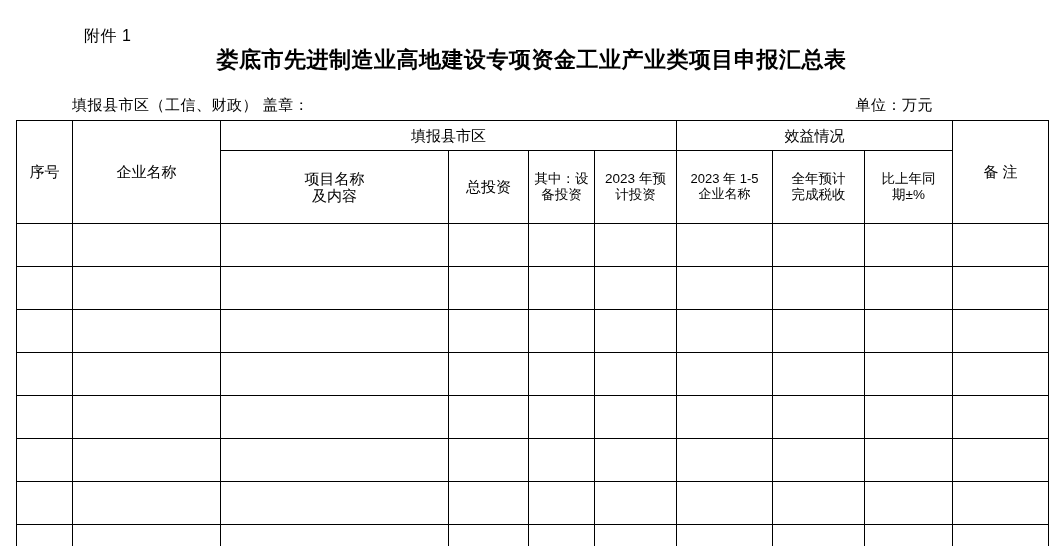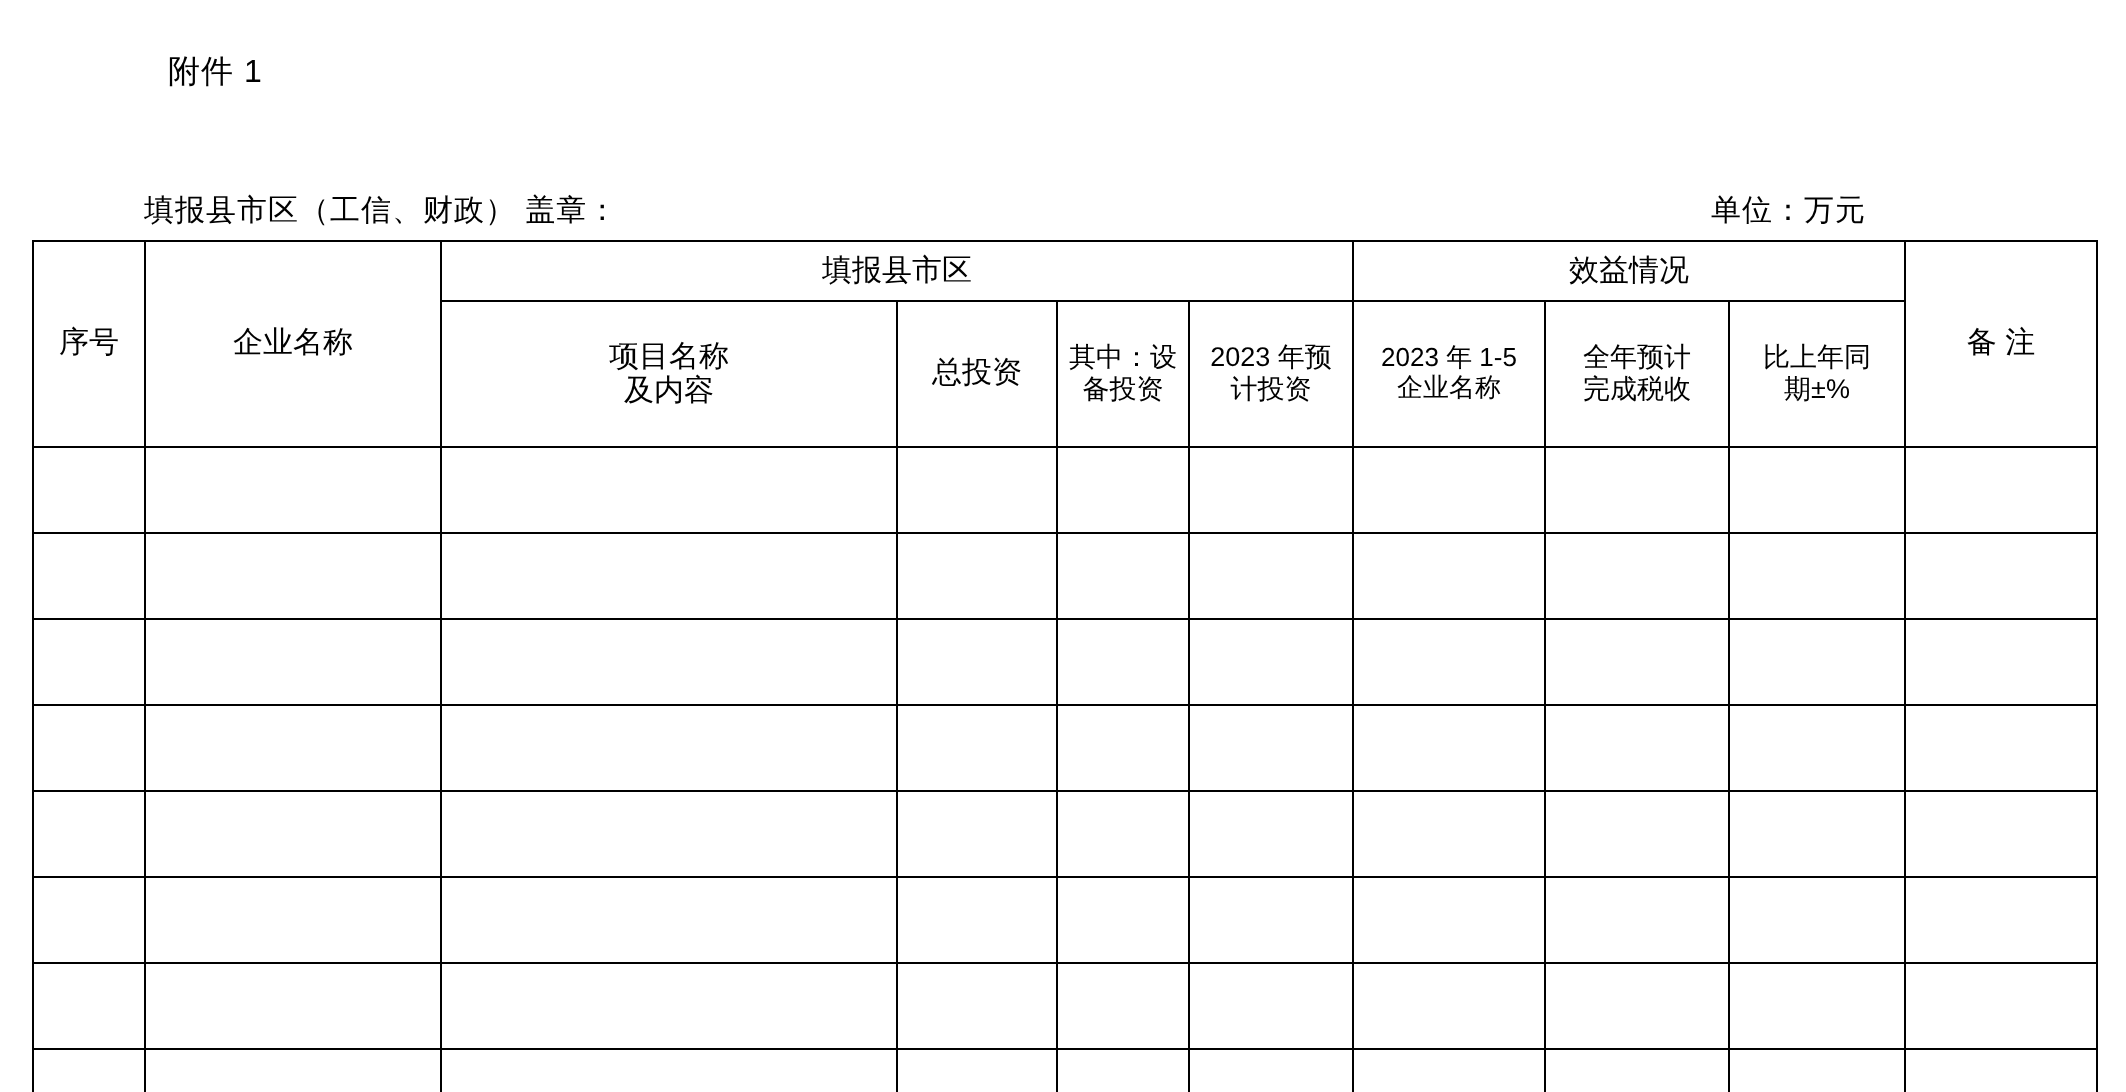--- a/index.html
+++ b/index.html
@@ -93,20 +93,21 @@
   .nowrap { white-space: nowrap; }
   .two-line { line-height: 1.25; }
 </style>
 </head>
 <body>
 
 <div class="page">
 
   <div class="attachment-label">附件 1</div>
 
+  <div class="doc-title">娄底市先进制造业高地建设专项资金工业产业类项目申报汇总表</div>
 
   <div class="subline">填报县市区（工信、财政）  盖章：</div>
 
   <div class="unit">单位：万元</div>
 
   <table class="main">
     <colgroup>
       <col style="width:56px">
       <col style="width:148px">
       <col style="width:228px">

